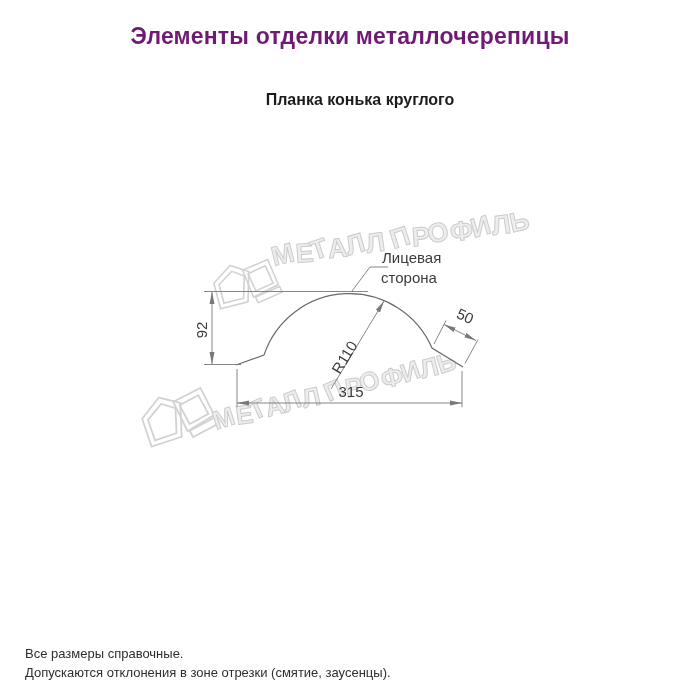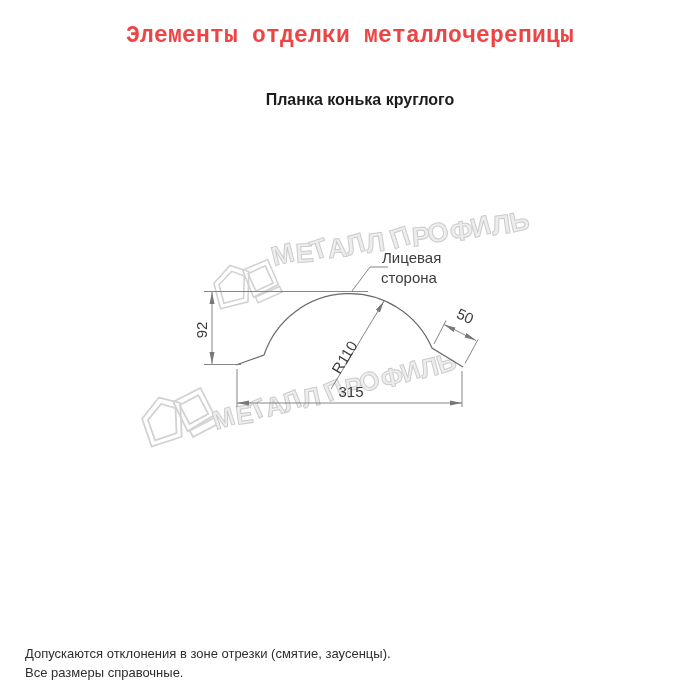--- a/index.html
+++ b/index.html
@@ -2,21 +2,21 @@
 <html><head>
 <meta charset="utf-8">
 <style>
   html,body{margin:0;padding:0;}
   body{
     width:700px;height:700px;position:relative;background:#ffffff;
     font-family:"Liberation Sans", sans-serif;color:#1c1c1c;overflow:hidden;
   }
   .page-title{
     position:absolute;top:23px;left:0;width:700px;text-align:center;
-    font-size:23px;font-weight:bold;letter-spacing:0.2px;color:#ef4444;font-family:Liberation Mono, monospace;
+    font-size:23px;font-weight:bold;letter-spacing:0.2px;color:#701a75;
   }
   .subtitle{
     position:absolute;top:90px;left:10px;width:700px;text-align:center;
     font-size:16px;font-weight:bold;line-height:19px;color:#1c1c1c;
   }
   .footer{
     position:absolute;left:25px;top:644px;
     font-size:13px;line-height:19px;color:#2e2e2e;
   }
   svg.drawing{position:absolute;left:0;top:0;z-index:2;}
@@ -90,15 +90,15 @@
 
   <line x1="331" y1="389" x2="384" y2="301" stroke="#787878" stroke-width="0.9" marker-end="url(#arr)"></line>
   <text class="dim-text" transform="translate(349,360) rotate(-59)" text-anchor="middle">R110</text>
 
   <path d="M388,267 L370,267 L352,291" fill="none" stroke="#787878" stroke-width="0.9"></path>
   <text class="label-text" x="382" y="263">Лицевая</text>
   <text class="label-text" x="381" y="283">сторона</text>
 </svg>
 
 <div class="footer">
+  <div>Все размеры справочные.</div>
   <div>Допускаются отклонения в зоне отрезки (смятие, заусенцы).</div>
-  <div>Все размеры справочные.</div>
 </div>
 
 </body></html>

